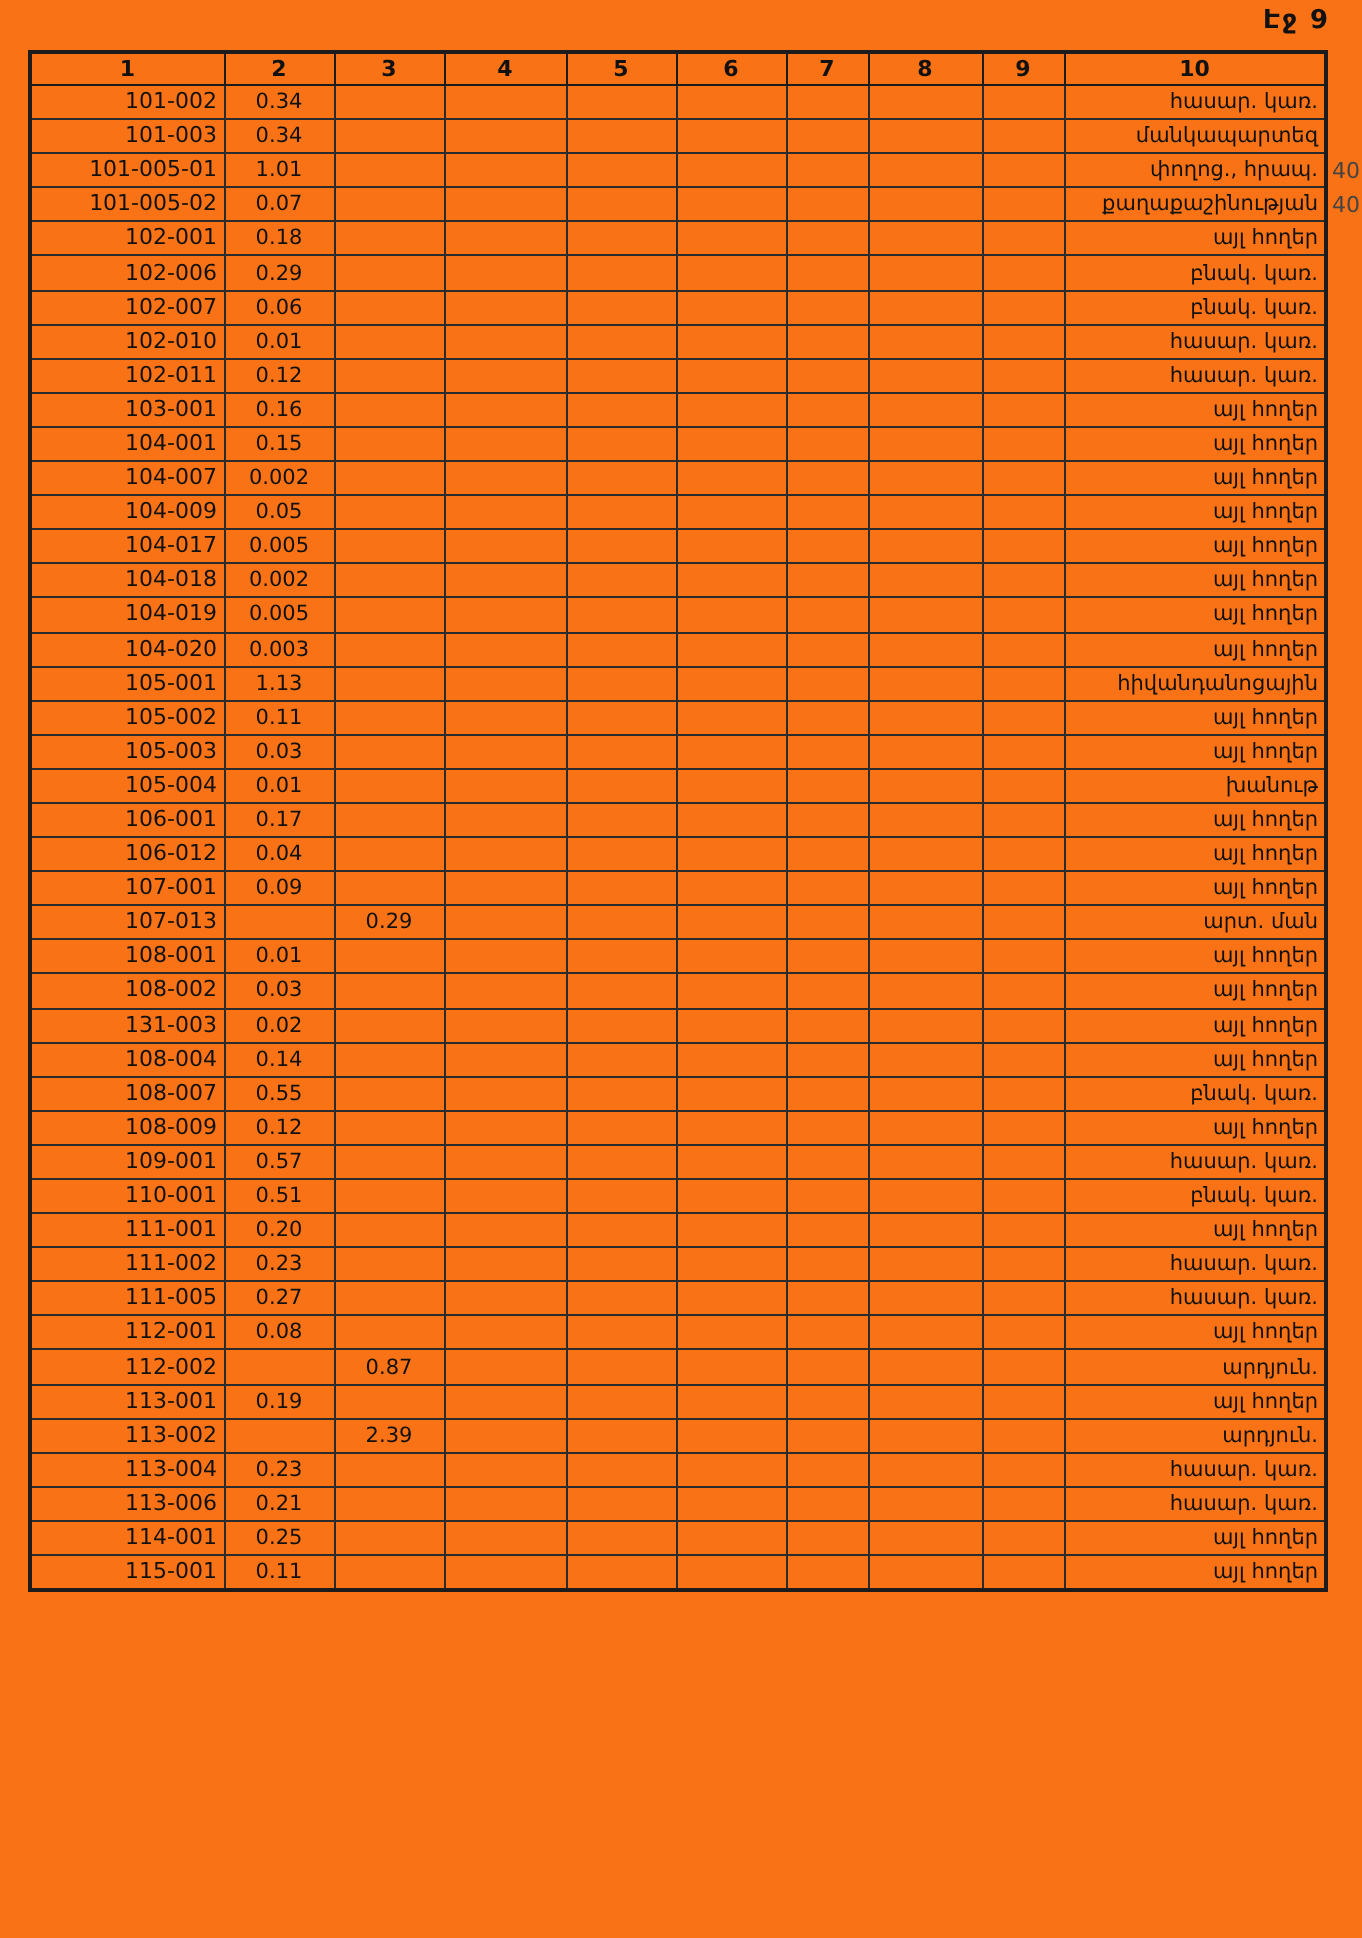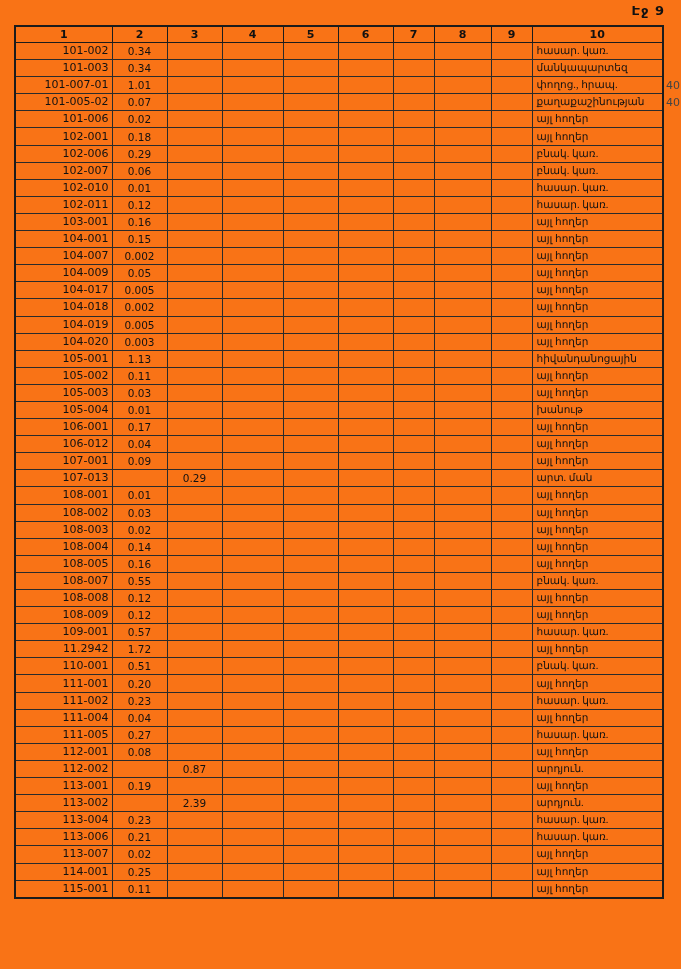--- a/index.html
+++ b/index.html
@@ -40,21 +40,21 @@
     border: 1px solid #2b2b2b;
     font-size: 10.5px;
     height: 16.1px;
     padding: 0 3px;
     white-space: nowrap;
     overflow: hidden;
     line-height: 16px;
   }
   .grid td.c1 { text-align: right; font-size: 11px; padding-left: 5px; }
   .grid td.c2, .grid td.c3 { text-align: center; }
-  .grid td.c10 { text-align: left; padding-left: 4px; font-family: Liberation Serif, serif; }
+  .grid td.c10 { text-align: right; padding-left: 4px; }
   .margin-note {
     position: absolute;
     left: 666px;
     font-size: 11px;
     color: #444;
   }
 </style>
 </head>
 <body>
 
@@ -108,21 +108,21 @@
           <td class="c3"></td>
           <td class="c4"></td>
           <td class="c5"></td>
           <td class="c6"></td>
           <td class="c7"></td>
           <td class="c8"></td>
           <td class="c9"></td>
           <td class="c10">մանկապարտեզ</td>
         </tr>
         <tr>
-          <td class="c1">101-007-01</td>
+          <td class="c1">101-005-01</td>
           <td class="c2">1.01</td>
           <td class="c3"></td>
           <td class="c4"></td>
           <td class="c5"></td>
           <td class="c6"></td>
           <td class="c7"></td>
           <td class="c8"></td>
           <td class="c9"></td>
           <td class="c10">փողոց., հրապ.</td>
         </tr>
@@ -130,32 +130,20 @@
           <td class="c1">101-005-02</td>
           <td class="c2">0.07</td>
           <td class="c3"></td>
           <td class="c4"></td>
           <td class="c5"></td>
           <td class="c6"></td>
           <td class="c7"></td>
           <td class="c8"></td>
           <td class="c9"></td>
           <td class="c10">քաղաքաշինության</td>
-        </tr>
-        <tr>
-          <td class="c1">101-006</td>
-          <td class="c2">0.02</td>
-          <td class="c3"></td>
-          <td class="c4"></td>
-          <td class="c5"></td>
-          <td class="c6"></td>
-          <td class="c7"></td>
-          <td class="c8"></td>
-          <td class="c9"></td>
-          <td class="c10">այլ հողեր</td>
         </tr>
         <tr>
           <td class="c1">102-001</td>
           <td class="c2">0.18</td>
           <td class="c3"></td>
           <td class="c4"></td>
           <td class="c5"></td>
           <td class="c6"></td>
           <td class="c7"></td>
           <td class="c8"></td>
@@ -420,21 +408,21 @@
           <td class="c3"></td>
           <td class="c4"></td>
           <td class="c5"></td>
           <td class="c6"></td>
           <td class="c7"></td>
           <td class="c8"></td>
           <td class="c9"></td>
           <td class="c10">այլ հողեր</td>
         </tr>
         <tr>
-          <td class="c1">108-003</td>
+          <td class="c1">131-003</td>
           <td class="c2">0.02</td>
           <td class="c3"></td>
           <td class="c4"></td>
           <td class="c5"></td>
           <td class="c6"></td>
           <td class="c7"></td>
           <td class="c8"></td>
           <td class="c9"></td>
           <td class="c10">այլ հողեր</td>
         </tr>
@@ -444,56 +432,32 @@
           <td class="c3"></td>
           <td class="c4"></td>
           <td class="c5"></td>
           <td class="c6"></td>
           <td class="c7"></td>
           <td class="c8"></td>
           <td class="c9"></td>
           <td class="c10">այլ հողեր</td>
         </tr>
         <tr>
-          <td class="c1">108-005</td>
-          <td class="c2">0.16</td>
-          <td class="c3"></td>
-          <td class="c4"></td>
-          <td class="c5"></td>
-          <td class="c6"></td>
-          <td class="c7"></td>
-          <td class="c8"></td>
-          <td class="c9"></td>
-          <td class="c10">այլ հողեր</td>
-        </tr>
-        <tr>
           <td class="c1">108-007</td>
           <td class="c2">0.55</td>
           <td class="c3"></td>
           <td class="c4"></td>
           <td class="c5"></td>
           <td class="c6"></td>
           <td class="c7"></td>
           <td class="c8"></td>
           <td class="c9"></td>
           <td class="c10">բնակ. կառ.</td>
         </tr>
         <tr>
-          <td class="c1">108-008</td>
-          <td class="c2">0.12</td>
-          <td class="c3"></td>
-          <td class="c4"></td>
-          <td class="c5"></td>
-          <td class="c6"></td>
-          <td class="c7"></td>
-          <td class="c8"></td>
-          <td class="c9"></td>
-          <td class="c10">այլ հողեր</td>
-        </tr>
-        <tr>
           <td class="c1">108-009</td>
           <td class="c2">0.12</td>
           <td class="c3"></td>
           <td class="c4"></td>
           <td class="c5"></td>
           <td class="c6"></td>
           <td class="c7"></td>
           <td class="c8"></td>
           <td class="c9"></td>
           <td class="c10">այլ հողեր</td>
@@ -504,32 +468,20 @@
           <td class="c3"></td>
           <td class="c4"></td>
           <td class="c5"></td>
           <td class="c6"></td>
           <td class="c7"></td>
           <td class="c8"></td>
           <td class="c9"></td>
           <td class="c10">հասար. կառ.</td>
         </tr>
         <tr>
-          <td class="c1">11.2942</td>
-          <td class="c2">1.72</td>
-          <td class="c3"></td>
-          <td class="c4"></td>
-          <td class="c5"></td>
-          <td class="c6"></td>
-          <td class="c7"></td>
-          <td class="c8"></td>
-          <td class="c9"></td>
-          <td class="c10">այլ հողեր</td>
-        </tr>
-        <tr>
           <td class="c1">110-001</td>
           <td class="c2">0.51</td>
           <td class="c3"></td>
           <td class="c4"></td>
           <td class="c5"></td>
           <td class="c6"></td>
           <td class="c7"></td>
           <td class="c8"></td>
           <td class="c9"></td>
           <td class="c10">բնակ. կառ.</td>
@@ -550,32 +502,20 @@
           <td class="c1">111-002</td>
           <td class="c2">0.23</td>
           <td class="c3"></td>
           <td class="c4"></td>
           <td class="c5"></td>
           <td class="c6"></td>
           <td class="c7"></td>
           <td class="c8"></td>
           <td class="c9"></td>
           <td class="c10">հասար. կառ.</td>
-        </tr>
-        <tr>
-          <td class="c1">111-004</td>
-          <td class="c2">0.04</td>
-          <td class="c3"></td>
-          <td class="c4"></td>
-          <td class="c5"></td>
-          <td class="c6"></td>
-          <td class="c7"></td>
-          <td class="c8"></td>
-          <td class="c9"></td>
-          <td class="c10">այլ հողեր</td>
         </tr>
         <tr>
           <td class="c1">111-005</td>
           <td class="c2">0.27</td>
           <td class="c3"></td>
           <td class="c4"></td>
           <td class="c5"></td>
           <td class="c6"></td>
           <td class="c7"></td>
           <td class="c8"></td>
@@ -646,32 +586,20 @@
           <td class="c1">113-006</td>
           <td class="c2">0.21</td>
           <td class="c3"></td>
           <td class="c4"></td>
           <td class="c5"></td>
           <td class="c6"></td>
           <td class="c7"></td>
           <td class="c8"></td>
           <td class="c9"></td>
           <td class="c10">հասար. կառ.</td>
-        </tr>
-        <tr>
-          <td class="c1">113-007</td>
-          <td class="c2">0.02</td>
-          <td class="c3"></td>
-          <td class="c4"></td>
-          <td class="c5"></td>
-          <td class="c6"></td>
-          <td class="c7"></td>
-          <td class="c8"></td>
-          <td class="c9"></td>
-          <td class="c10">այլ հողեր</td>
         </tr>
         <tr>
           <td class="c1">114-001</td>
           <td class="c2">0.25</td>
           <td class="c3"></td>
           <td class="c4"></td>
           <td class="c5"></td>
           <td class="c6"></td>
           <td class="c7"></td>
           <td class="c8"></td>

